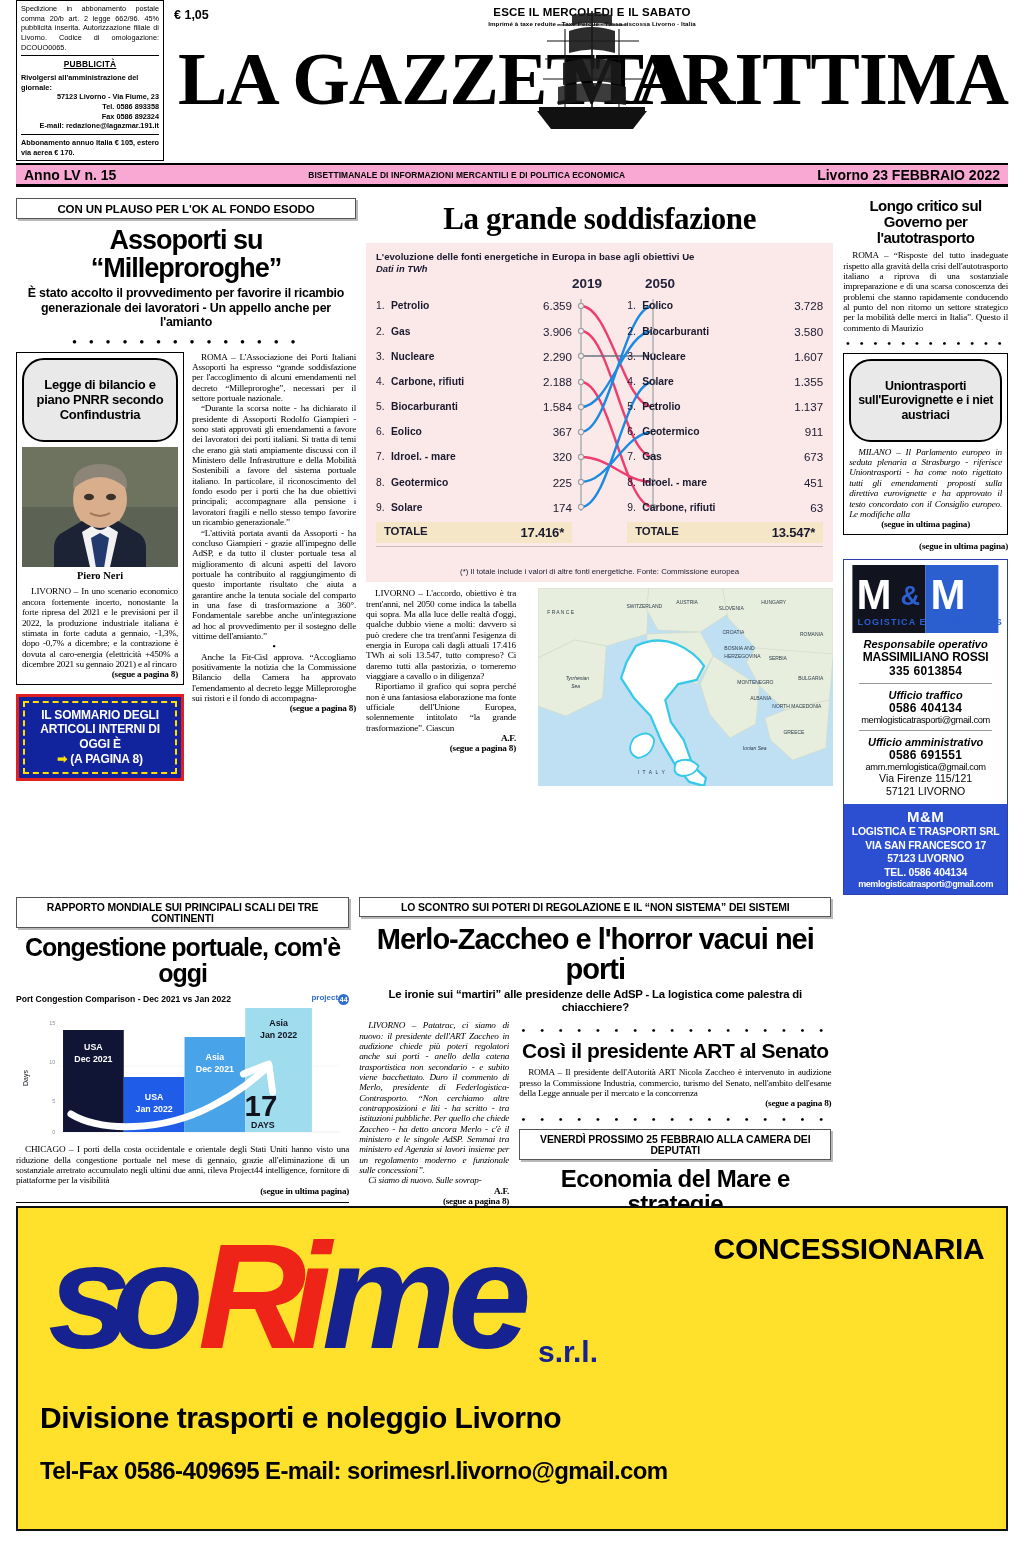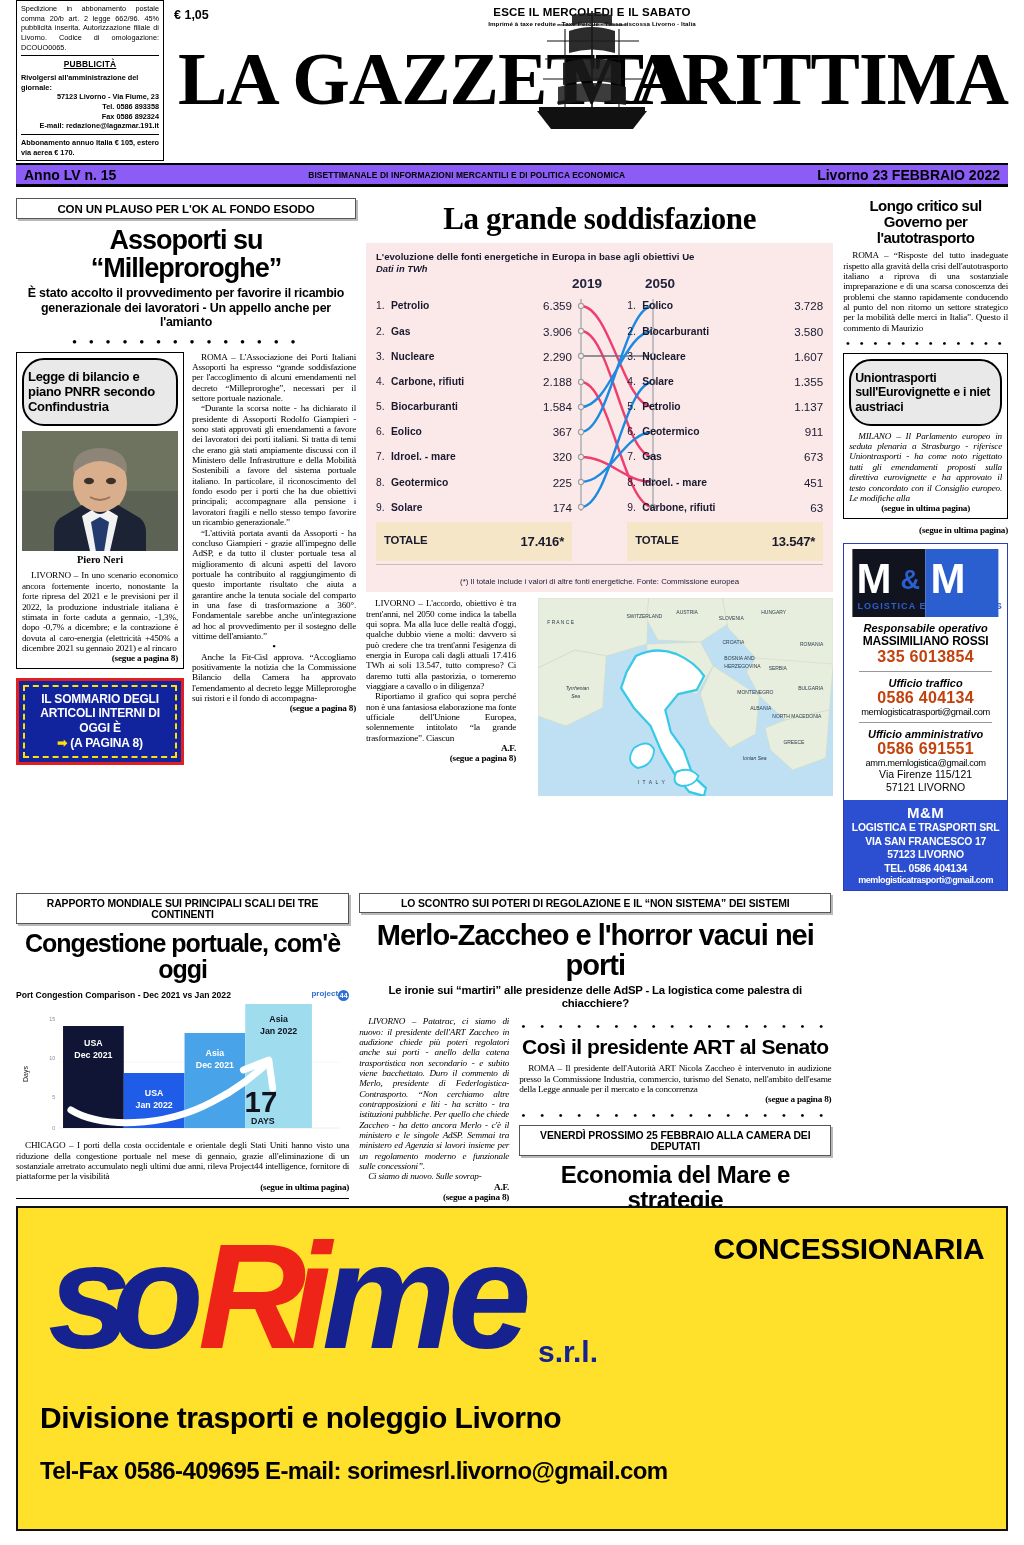--- a/index.html
+++ b/index.html
@@ -37,21 +37,21 @@
   .logo-txt {
     font-family:"Liberation Serif", serif;
     font-weight:bold; font-size:74px; line-height:100px;
     letter-spacing:-1px; white-space:nowrap; text-align:center;
   }
   .logo-l { position:absolute; left:2px; top:0; }
   .logo-r { position:absolute; right:0px; top:0; }
   .ship { position:absolute; left:50%; transform:translateX(-50%); top:-22px; width:150px; height:128px; }
 
   .strip {
-    margin-top:2px; height:24px; background:#8b5cf6;
+    margin-top:2px; height:24px; background:#f9a8d4;
     border-top:2px solid #000; border-bottom:3px solid #000;
     display:flex; align-items:center; justify-content:space-between;
     padding:0 8px; font-family:"Liberation Sans", sans-serif;
   }
   .strip .l { font-weight:bold; font-size:14px; }
   .strip .c { font-weight:bold; font-size:8.4px; letter-spacing:.1px;}
   .strip .r { font-weight:bold; font-size:14px; }
 
   
   .cols { display:flex; gap:10px; margin-top:8px; }
@@ -88,21 +88,21 @@
 
   
   .two-sub { display:flex; gap:8px; margin-top:4px; }
   .subL { width:168px; }
   .subR { width:164px; }
 
   .framebox { border:1px solid #000; padding:5px 5px 4px; }
   .pill {
     border:2px solid #000; border-radius:22px; background:#e9e9e9;
     font-family:"Liberation Sans", sans-serif; font-weight:bold;
-    text-align:left; font-size:13px; line-height:1.15; padding:10px 4px;
+    text-align:center; font-size:13px; line-height:1.15; padding:18px 4px;
     letter-spacing:-0.3px;
   }
   .pill.sm { font-size:12.4px; }
   .photo { margin-top:5px; height:120px; position:relative; overflow:hidden; background:#6a6f62;}
   .cap { text-align:center; font-weight:bold; font-size:10.5px; margin-top:3px;}
 
   .sommario {
     border:3px solid #e02020; background:#12239e; margin-top:9px;
     padding:4px; position:relative;
   }
@@ -132,25 +132,25 @@
   .slope-list.right { right:0; }
   .srow { height:25.2px; display:flex; align-items:center; }
   .srow .num { width:15px; }
   .srow .nm { font-weight:bold; }
   .srow .val { margin-left:auto; font-weight:normal; font-size:11.6px;}
   .slope-list.right .srow .nm { flex:0 0 auto; }
   .slope-svg { position:absolute; left:196px; top:0; width:90px; height:228px; }
   .tot-row { display:flex; justify-content:space-between; margin-top:1px;}
   .tot {
     background:#f6e6c8; font-family:"Liberation Sans", sans-serif; font-weight:bold;
-    font-size:11.4px; color:#1a1a2e; padding:12px 8px; width:196px;
+    font-size:11.4px; color:#1a1a2e; padding:3px 8px; width:196px;
     display:flex; justify-content:space-between; letter-spacing:-.2px;
   }
   .tot .v { font-size:13px; }
-  .ig-note { font-family:"Liberation Sans", sans-serif; font-size:7.8px; color:#1a1a2e; border-top:1px solid #cbb; padding-top:12px; margin-top:3px; text-align:center;}
+  .ig-note { font-family:"Liberation Sans", sans-serif; font-size:7.8px; color:#1a1a2e; border-top:1px solid #cbb; padding-top:20px; margin-top:3px; text-align:center;}
 
   
   .mapbox { width:172px; height:200px; position:relative; background:#cfe8f5; overflow:hidden; border:0; }
 
   .center-lower { display:flex; gap:22px; margin-top:6px; }
 
   
   .pcc-title { font-family:"Liberation Sans", sans-serif; font-weight:bold; font-size:8.6px; display:flex; align-items:center; justify-content:space-between; margin:7px 0 3px;}
   .p44 { font-family:"Liberation Sans", sans-serif; font-weight:bold; font-size:8px; color:#2f6fd0;}
   .p44 .dot { display:inline-block; width:11px; height:11px; border-radius:50%; background:#2f6fd0; color:#fff; font-size:7px; text-align:center; line-height:11px; vertical-align:-2px;}
@@ -163,21 +163,21 @@
     letter-spacing:-.5px;
   }
   .mini-dots { text-align:center; letter-spacing:3.6px; font-size:11px; line-height:9px; margin:6px 0 5px; font-weight:bold;}
 
   
   .mm-ad { border:1.5px solid #2b3fb0; margin-top:8px; }
   .mm-logo { position:relative; height:68px; margin:5px 5px 0; background:#fff; }
   .mm-body { padding:5px 5px 0; text-align:center; font-family:"Liberation Sans", sans-serif;}
   .mm-label { font-style:italic; font-weight:bold; font-size:11px; }
   .mm-name { font-weight:bold; font-size:12px; letter-spacing:-.2px;}
-  .mm-phone { font-weight:bold; font-size:16px; color:#c2410c; letter-spacing:.3px;}
+  .mm-phone { font-weight:bold; font-size:12px; color:#000000; letter-spacing:.3px;}
   .mm-mail { font-size:9.3px; letter-spacing:-.35px;}
   .mm-sep { border-top:1px solid #999; margin:5px 10px; }
   .mm-addr { font-size:10.5px; line-height:1.25; }
   .mm-foot { background:#2b4fd0; color:#fff; text-align:center; font-family:"Liberation Sans", sans-serif; font-weight:bold; padding:4px 2px 5px; margin-top:6px;}
   .mm-foot .t1 { font-size:15px; letter-spacing:.5px;}
   .mm-foot .t2 { font-size:10.4px; line-height:1.3; letter-spacing:-.2px;}
   .mm-foot .t3 { font-size:9px; letter-spacing:-.4px;}
 
   
   .bigad {

